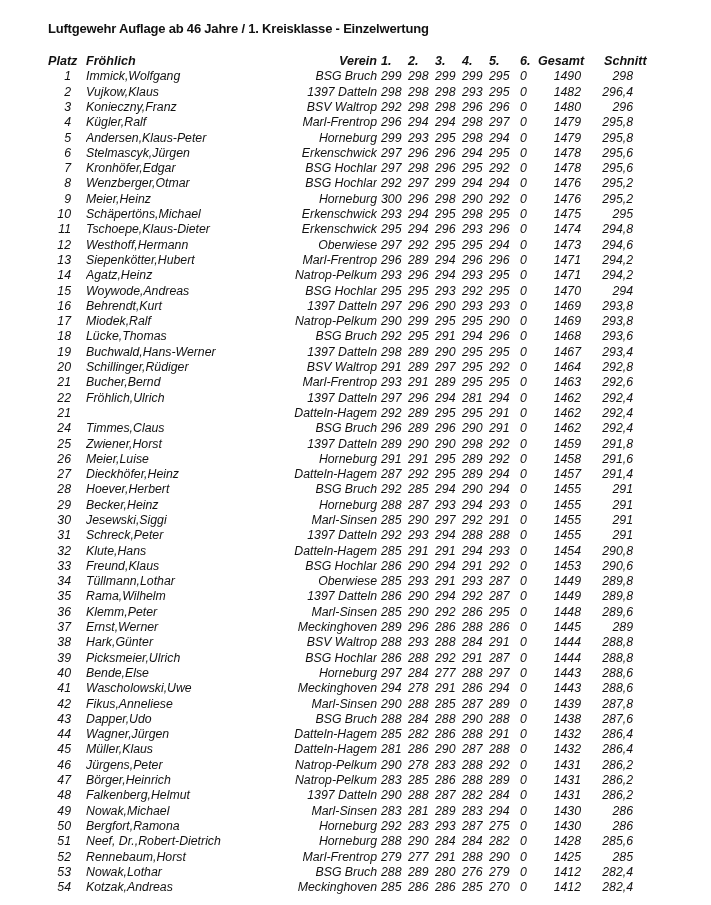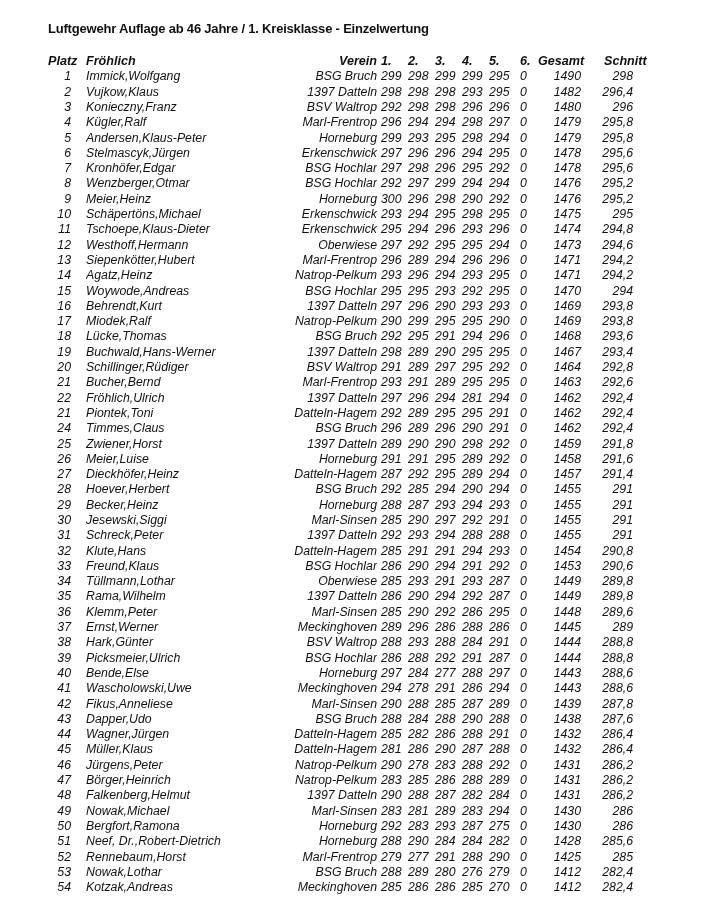--- a/index.html
+++ b/index.html
@@ -328,21 +328,20 @@
         <span class="c s2">296</span>
         <span class="c s3">294</span>
         <span class="c s4">281</span>
         <span class="c s5">294</span>
         <span class="c s6">0</span>
         <span class="c ges">1462</span>
         <span class="c sch">292,4</span>
       </div>
       <div class="row">
         <span class="c platz">21</span>
-        <span class="c name">Piontek,Toni</span>
         <span class="c verein">Datteln-Hagem</span>
         <span class="c s1">292</span>
         <span class="c s2">289</span>
         <span class="c s3">295</span>
         <span class="c s4">295</span>
         <span class="c s5">291</span>
         <span class="c s6">0</span>
         <span class="c ges">1462</span>
         <span class="c sch">292,4</span>
       </div>

